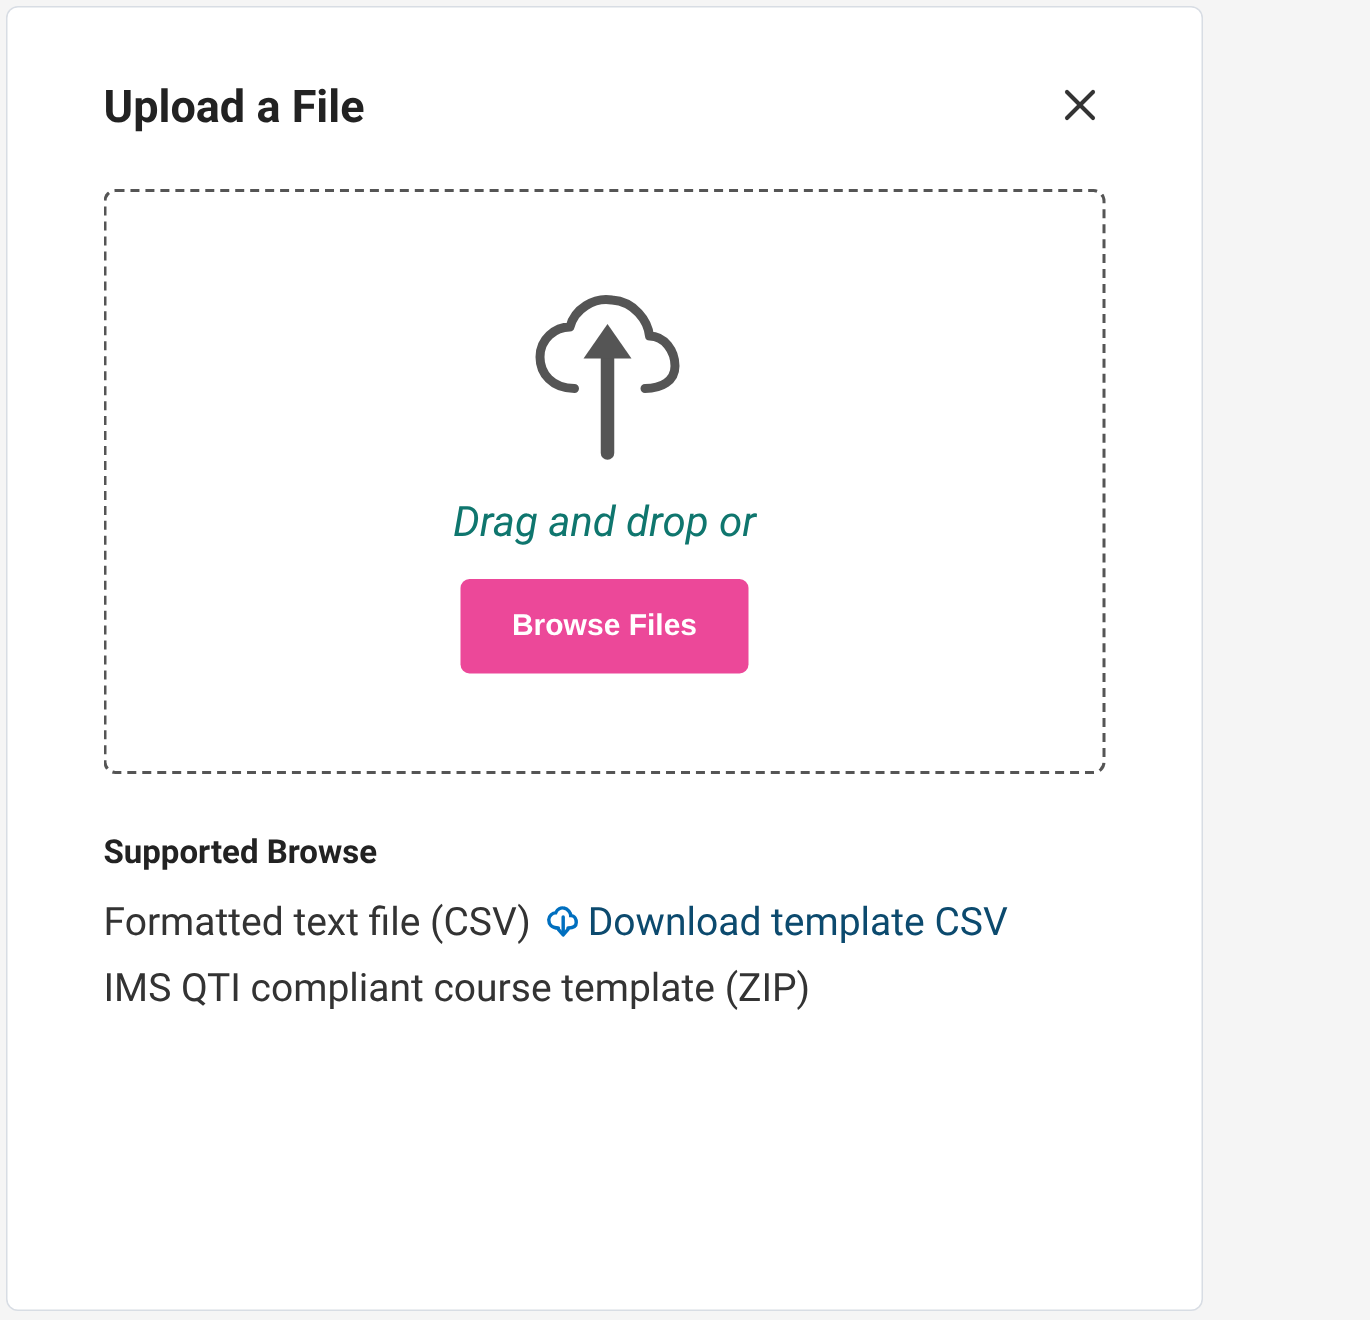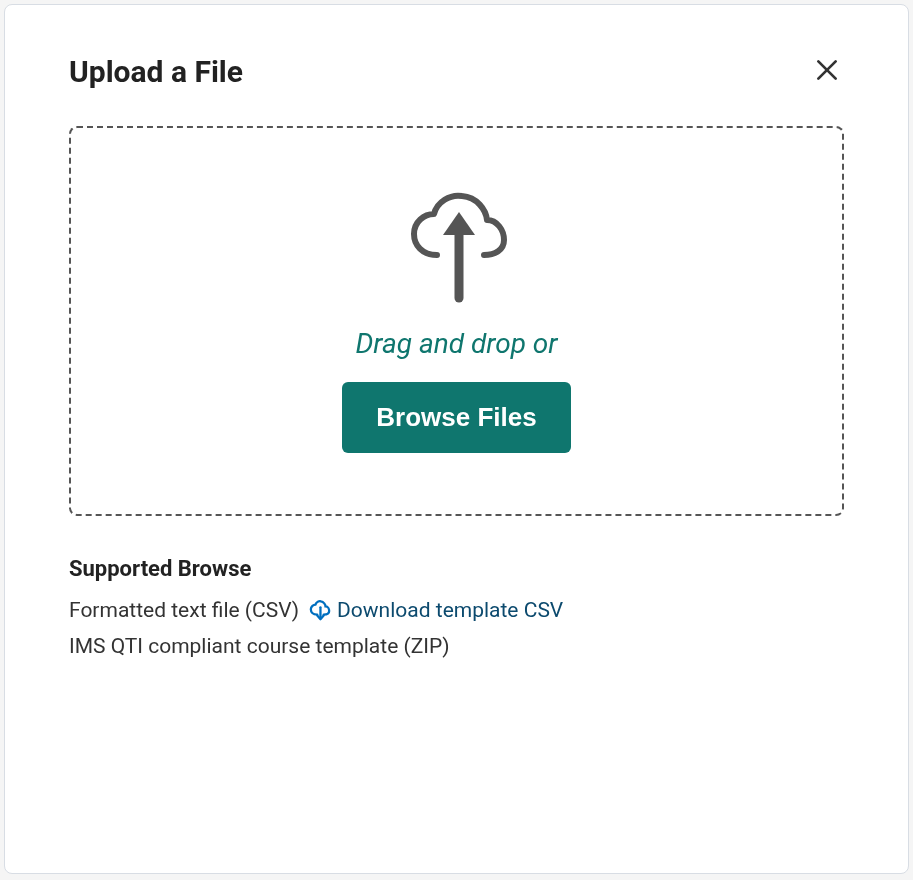--- a/index.html
+++ b/index.html
@@ -12,21 +12,21 @@
       background: #f5f5f5;
       width: 913px;
       height: 880px;
       overflow: hidden;
     }
     .dialog {
       background: #ffffff;
       border: 1px solid #d8dde4;
       border-radius: 8px;
       margin: 4px;
-      width: 905px;
+      width: 798px;
       height: 870px;
       padding: 48px 64px;
       position: relative;
     }
     .dialog-header {
       display: flex;
       justify-content: space-between;
       align-items: center;
       margin-bottom: 36px;
     }
@@ -66,40 +66,40 @@
       display: flex;
       align-items: center;
       justify-content: center;
     }
     .drag-text {
       font-size: 28px;
       color: #0f766e;
       font-style: italic;
     }
     .browse-btn {
-      background: #0f766e;
+      background: #ec4899;
       color: #ffffff;
       border: none;
       border-radius: 6px;
       padding: 20px 34px;
-      font-size: 26px;
+      font-size: 20px;
       font-weight: 600;
       cursor: pointer;
     }
     .supported-section {
       margin-bottom: 50px;
     }
     .supported-title {
       font-size: 22px;
       font-weight: 700;
       color: #222;
       margin-bottom: 12px;
     }
     .format-line {
-      font-size: 21px;
+      font-size: 26px;
       color: #333;
       line-height: 1.7;
       display: flex;
       flex-wrap: wrap;
     }
     .download-link {
       color: #0c4a6e;
       text-decoration: none;
       display: inline-flex;
       align-items: center;

